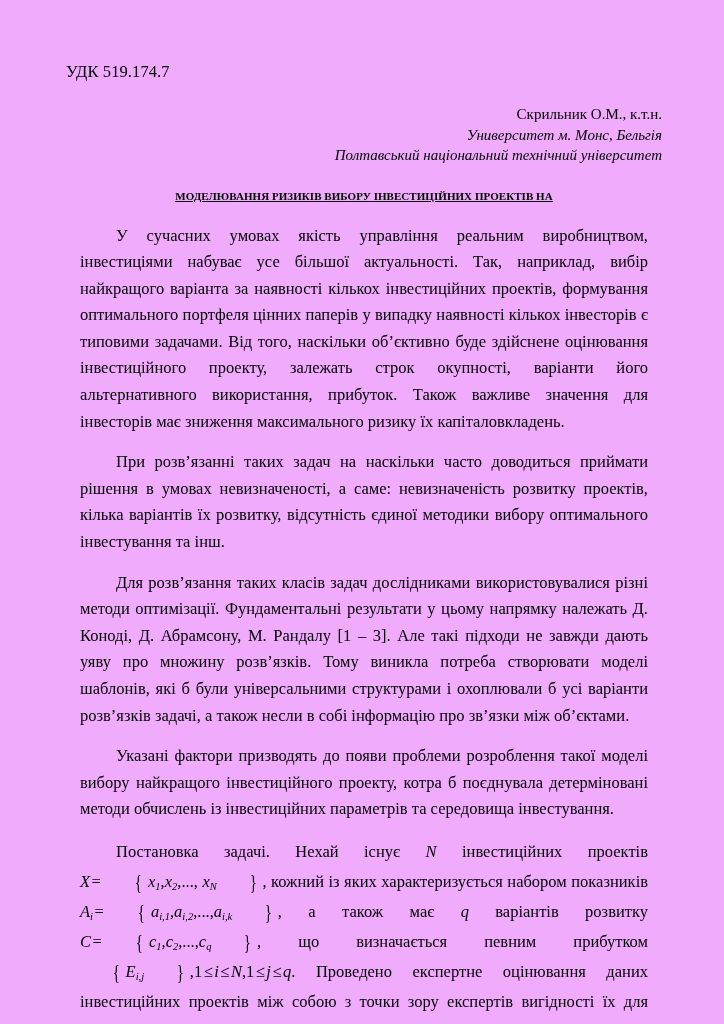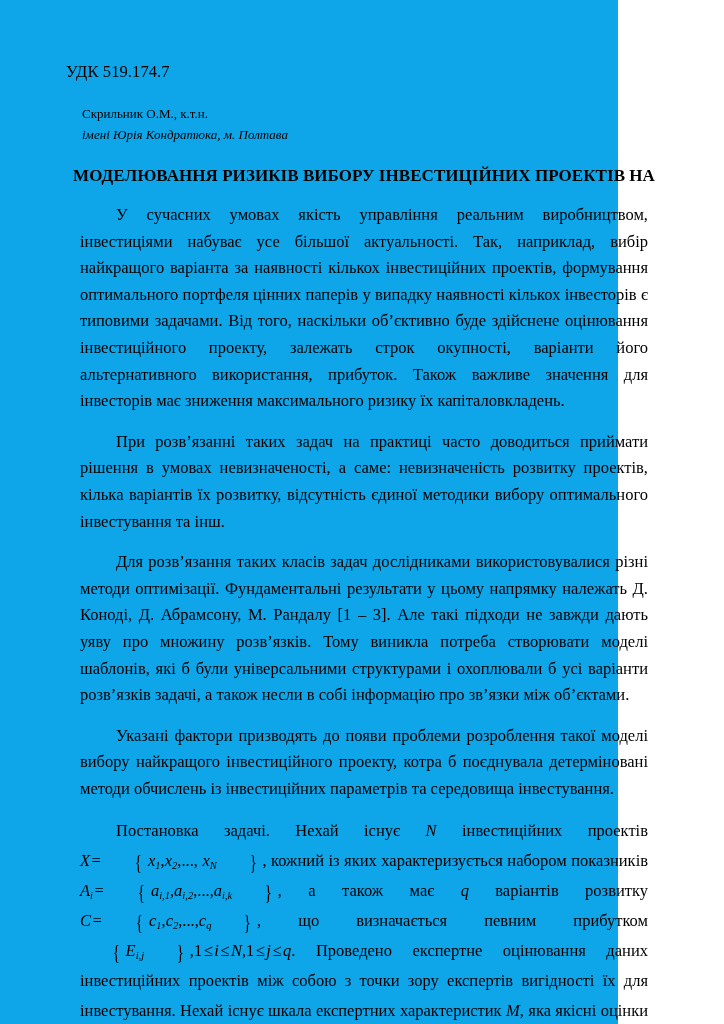--- a/index.html
+++ b/index.html
@@ -13,64 +13,65 @@
     height: 1024px;
     position: relative;
     font-family: "Liberation Serif", "DejaVu Serif", serif;
     color: #000000;
     overflow: hidden;
   }
 
   .page {
     position: absolute;
     left: 0; top: 0;
-    width: 618px;
+    width: 724px;
     height: 1024px;
-    background: #0ea5e9;
+    background: #f0abfc;
   }
 
   .content {
     position: absolute;
     left: 66px;
     top: 62px;
     width: 596px;
   }
 
   
   .udc {
     font-size: 16.5px;
     line-height: 20px;
     text-align: left;
     margin: 0 0 22px 0;
     letter-spacing: 0.1px;
   }
 
   
   .authors {
-    text-align: left;
-    font-size: 13px;
+    text-align: right;
+    font-size: 15px;
     line-height: 20.5px;
-    margin: 16px;
+    margin: 0;
   }
   .authors .ln {
     display: block;
     white-space: nowrap;
   }
   .authors .ital {
     font-style: italic;
   }
 
   
   .doc-title {
     text-align: center;
-    font-size: 17px;
+    font-size: 11px;
     line-height: 21px;
     font-weight: bold;
     margin: 20px 0 0 0;
     letter-spacing: 0.05px;
+    text-decoration: underline;
   }
   .doc-title .tl {
     display: block;
   }
 
   
   .body-text {
     margin-top: 16px;
   }
   p.para {
@@ -129,32 +130,33 @@
 </head>
 <body>
 
 <div class="page">
   <div class="content">
 
     <div class="udc">УДК 519.174.7</div>
 
     <div class="authors">
       <span class="ln">Скрильник О.М., к.т.н.</span>
-      <span class="ln ital">імені Юрія Кондратюка, м. Полтава</span>
+      <span class="ln ital">Университет м. Монс, Бельгія</span>
+      <span class="ln ital">Полтавський національний технічний університет</span>
     </div>
 
     <h1 class="doc-title">
       <span class="tl">МОДЕЛЮВАННЯ РИЗИКІВ ВИБОРУ ІНВЕСТИЦІЙНИХ ПРОЕКТІВ НА</span>
     </h1>
 
     <div class="body-text">
 
       <p class="para">У сучасних умовах якість управління реальним виробництвом, інвестиціями набуває усе більшої актуальності. Так, наприклад, вибір найкращого варіанта за наявності кількох інвестиційних проектів, формування оптимального портфеля цінних паперів у випадку наявності кількох інвесторів є типовими задачами. Від того, наскільки об’єктивно буде здійснене оцінювання інвестиційного проекту, залежать строк окупності, варіанти його альтернативного використання, прибуток. Також важливе значення для інвесторів має зниження максимального ризику їх капіталовкладень.</p>
 
-      <p class="para">При розв’язанні таких задач на практиці часто доводиться приймати рішення в умовах невизначеності, а саме: невизначеність розвитку проектів, кілька варіантів їх розвитку, відсутність єдиної методики вибору оптимального інвестування та інш.</p>
+      <p class="para">При розв’язанні таких задач на наскільки часто доводиться приймати рішення в умовах невизначеності, а саме: невизначеність розвитку проектів, кілька варіантів їх розвитку, відсутність єдиної методики вибору оптимального інвестування та інш.</p>
 
       <p class="para">Для розв’язання таких класів задач дослідниками використовувалися різні методи оптимізації. Фундаментальні результати у цьому напрямку належать Д. Коноді, Д. Абрамсону, М. Рандалу [1 – 3]. Але такі підходи не завжди дають уяву про множину розв’язків. Тому виникла потреба створювати моделі шаблонів, які б були універсальними структурами і охоплювали б усі варіанти розв’язків задачі, а також несли в собі інформацію про зв’язки між об’єктами.</p>
 
       <p class="para">Указані фактори призводять до появи проблеми розроблення такої моделі вибору найкращого інвестиційного проекту, котра б поєднувала детерміновані методи обчислень із інвестиційних параметрів та середовища інвестування.</p>
 
       <p class="para math-para"><span class="bold">Постановка задачі</span><span>. Нехай існує </span><span class="mvar">N</span><span> інвестиційних проектів </span><span class="math"><span class="up">X</span><span class="op">=</span><span class="br">{</span><span class="up">x</span><sub>1</sub><span class="rm">,</span><span class="up">x</span><sub>2</sub><span class="rm">,...,</span> <span class="up">x</span><sub>N</sub><span class="br">}</span></span><span>, кожний із яких характеризується набором показників </span><span class="math"><span class="up">A</span><sub>i</sub><span class="op">=</span><span class="br">{</span><span class="up">a</span><sub>i,1</sub><span class="rm">,</span><span class="up">a</span><sub>i,2</sub><span class="rm">,...,</span><span class="up">a</span><sub>i,k</sub><span class="br">}</span></span><span>, а також має </span><span class="mvar">q</span><span> варіантів розвитку </span><span class="math"><span class="up">C</span><span class="op">=</span><span class="br">{</span><span class="up">c</span><sub>1</sub><span class="rm">,</span><span class="up">c</span><sub>2</sub><span class="rm">,...,</span><span class="up">c</span><sub>q</sub><span class="br">}</span></span><span>, що визначається певним прибутком </span><span class="math"><span class="br">{</span><span class="up">E</span><sub>i,j</sub><span class="br">}</span><span class="rm">,1</span><span class="op">≤</span><span class="up">i</span><span class="op">≤</span><span class="up">N</span><span class="rm">,1</span><span class="op">≤</span><span class="up">j</span><span class="op">≤</span><span class="up">q</span></span><span>. Проведено експертне оцінювання даних інвестиційних проектів між собою з точки зору експертів вигідності їх для інвестування. Нехай існує шкала експертних характеристик </span><span class="mvar">M</span><span>, яка якісні оцінки зіставляє із чисельними значеннями, що належать інтервалу [0;1].</span></p>
 
     </div>
   </div>
 </div>

